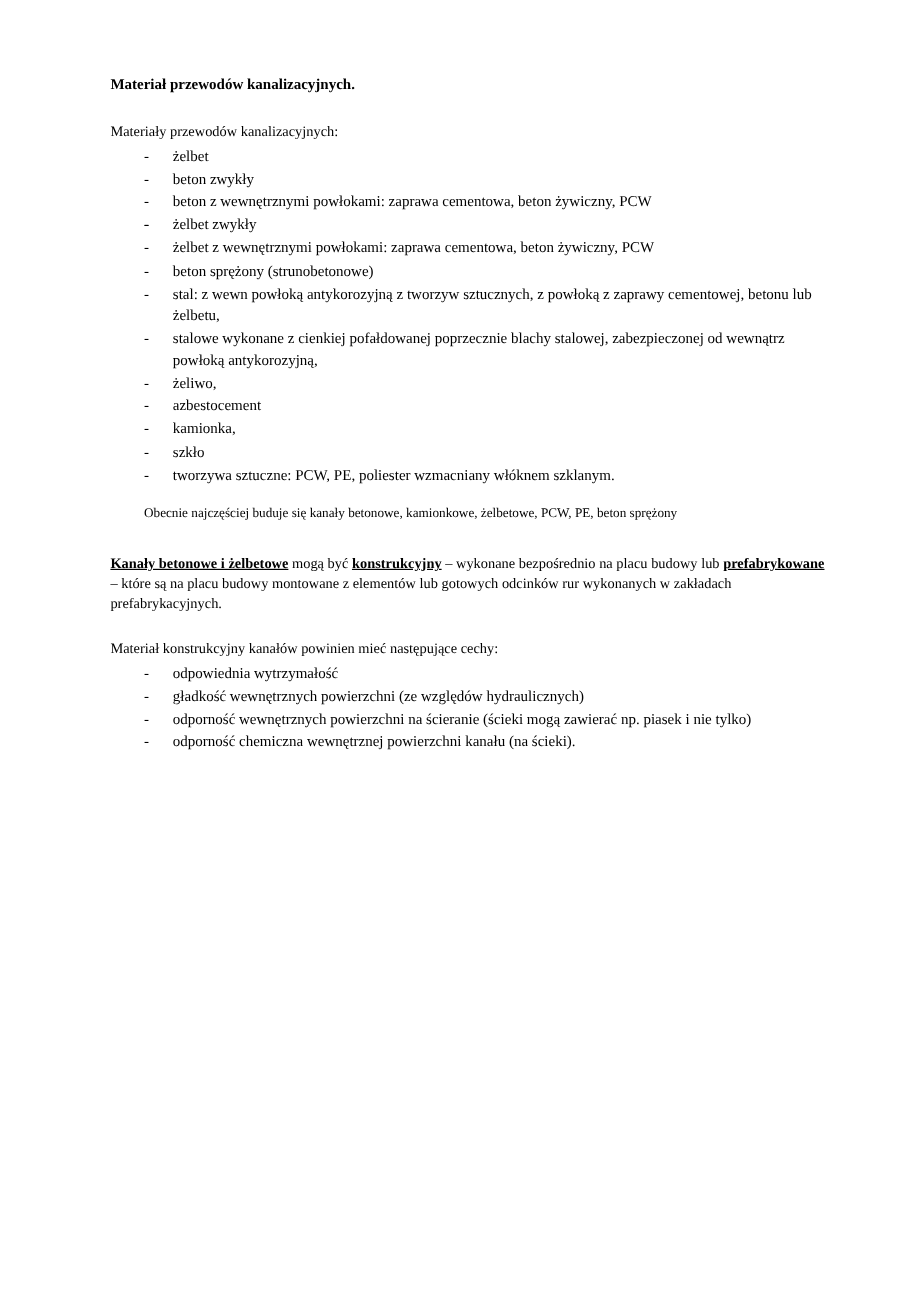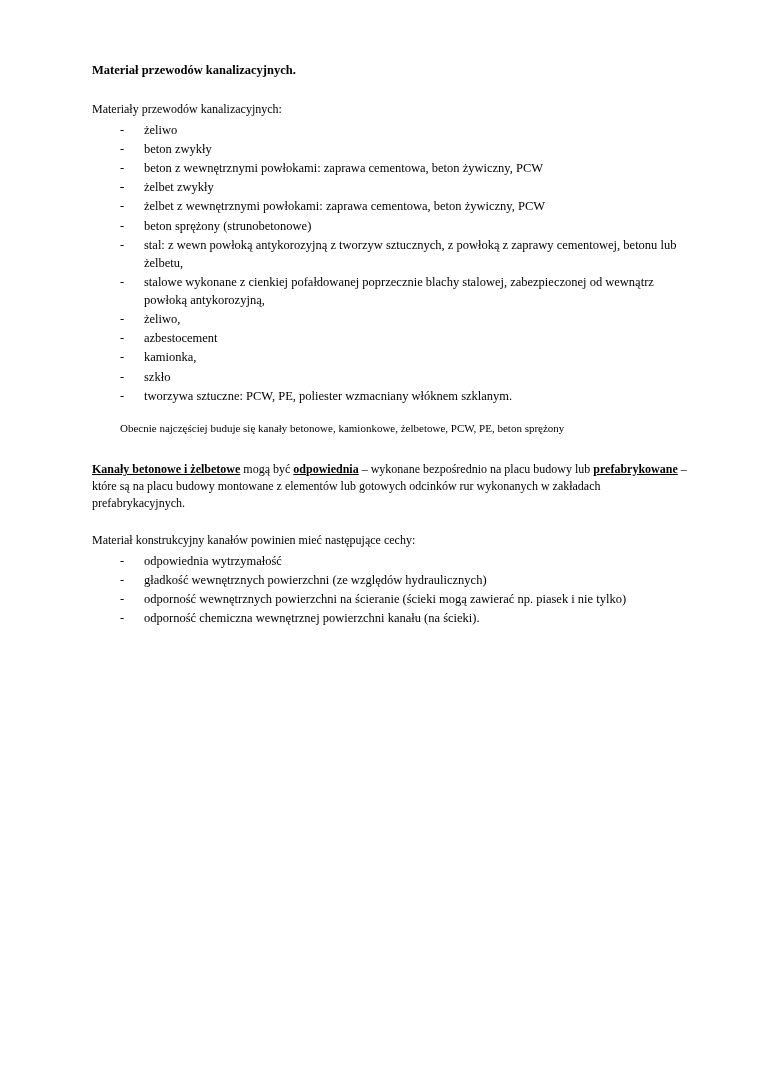--- a/index.html
+++ b/index.html
@@ -66,39 +66,39 @@
 </head>
 <body>
 
 <div class="page">
 
   <h1 class="doc-title">Materiał przewodów kanalizacyjnych.</h1>
 
   <p class="para">Materiały przewodów kanalizacyjnych:</p>
 
   <ul class="dash-list">
-    <li><span class="dash">-</span><span>żeliwo</span></li>
+    <li><span class="dash">-</span><span>żelbet</span></li>
     <li><span class="dash">-</span><span>beton zwykły</span></li>
     <li><span class="dash">-</span><span>beton z wewnętrznymi powłokami: zaprawa cementowa, beton żywiczny, PCW</span></li>
     <li><span class="dash">-</span></li>
     <li><span class="dash">-</span><span>żelbet zwykły</span></li>
     <li><span class="dash">-</span><span>żelbet z wewnętrznymi powłokami: zaprawa cementowa, beton żywiczny, PCW</span></li>
     <li><span class="dash">-</span><span>beton sprężony (strunobetonowe)</span></li>
     <li><span class="dash">-</span><span>stal: z wewn powłoką antykorozyjną z tworzyw sztucznych, z powłoką z zaprawy cementowej, betonu lub żelbetu,</span></li>
     <li><span class="dash">-</span><span>stalowe wykonane z cienkiej pofałdowanej poprzecznie blachy stalowej, zabezpieczonej od wewnątrz powłoką antykorozyjną,</span></li>
     <li><span class="dash">-</span><span>żeliwo,</span></li>
     <li><span class="dash">-</span><span>azbestocement</span></li>
     <li><span class="dash">-</span><span>kamionka,</span></li>
     <li><span class="dash">-</span><span>szkło</span></li>
     <li><span class="dash">-</span><span>tworzywa sztuczne: PCW, PE, poliester wzmacniany włóknem szklanym.</span></li>
   </ul>
 
   <p class="indent-para">Obecnie najczęściej buduje się kanały betonowe, kamionkowe, żelbetowe, PCW, PE, beton sprężony</p>
 
-  <p class="para block-gap"><b>Kanały betonowe i żelbetowe</b><span> mogą być </span><b>odpowiednia</b><span> – wykonane bezpośrednio na placu budowy lub </span><b>prefabrykowane</b><span> – które są na placu budowy montowane z elementów lub gotowych odcinków rur wykonanych w zakładach prefabrykacyjnych.</span></p>
+  <p class="para block-gap"><b>Kanały betonowe i żelbetowe</b><span> mogą być </span><b>konstrukcyjny</b><span> – wykonane bezpośrednio na placu budowy lub </span><b>prefabrykowane</b><span> – które są na placu budowy montowane z elementów lub gotowych odcinków rur wykonanych w zakładach prefabrykacyjnych.</span></p>
 
   <p class="para block-gap-sm">Materiał konstrukcyjny kanałów powinien mieć następujące cechy:</p>
 
   <ul class="dash-list">
     <li><span class="dash">-</span><span>odpowiednia wytrzymałość</span></li>
     <li><span class="dash">-</span><span>gładkość wewnętrznych powierzchni (ze względów hydraulicznych)</span></li>
     <li><span class="dash">-</span><span>odporność wewnętrznych powierzchni na ścieranie (ścieki mogą zawierać np. piasek i nie tylko)</span></li>
     <li><span class="dash">-</span><span>odporność chemiczna wewnętrznej powierzchni kanału (na ścieki).</span></li>
   </ul>
 

